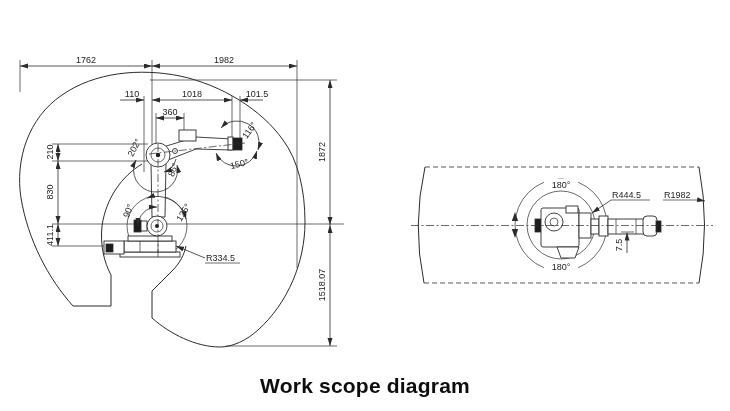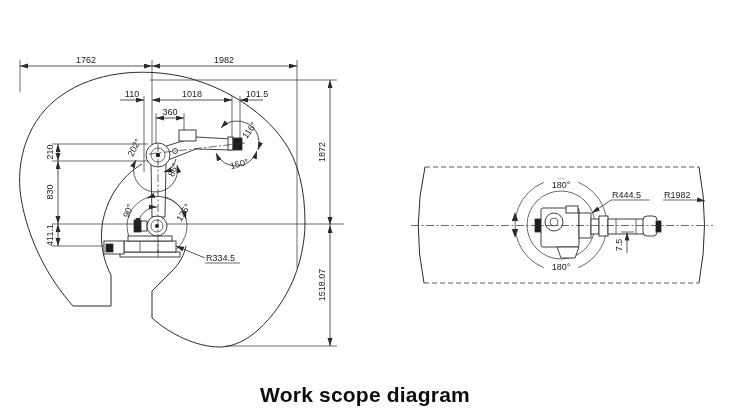--- a/index.html
+++ b/index.html
@@ -7,21 +7,21 @@
           font-family:"Liberation Sans",sans-serif;}
   svg{position:absolute;overflow:visible;}
   .ln{stroke:#2b2b2b;stroke-width:1;fill:none;}
   .thin{stroke:#2b2b2b;stroke-width:0.7;fill:none;}
   .dim{stroke:#2b2b2b;stroke-width:0.8;fill:none;}
   .dash{stroke:#2b2b2b;stroke-width:0.7;fill:none;stroke-dasharray:8 2.5 2 2.5;}
   .dash2{stroke:#2b2b2b;stroke-width:0.8;fill:none;stroke-dasharray:5 3;}
   .part{stroke:#2b2b2b;stroke-width:0.9;fill:#ffffff;}
   .dark{stroke:#2b2b2b;stroke-width:0.8;fill:#1d1d1d;}
   text{fill:#1c1c1c;font-size:9px;font-family:"Liberation Sans",sans-serif;}
-  .title{position:absolute;left:0;top:383px;width:730px;text-align:center;
+  .title{position:absolute;left:0;top:374px;width:730px;text-align:center;
          font-size:21px;font-weight:bold;color:#0d0d0d;letter-spacing:0.2px;}
 </style>
 </head>
 <body>
 
 <div class="canvas">
 
   <svg style="left:0;top:50px;width:360px;height:305px" viewBox="0 50 360 305">
     <defs>
       <marker id="aL" markerWidth="9" markerHeight="6" refX="8" refY="2.5" orient="auto-start-reverse" markerUnits="userSpaceOnUse">

